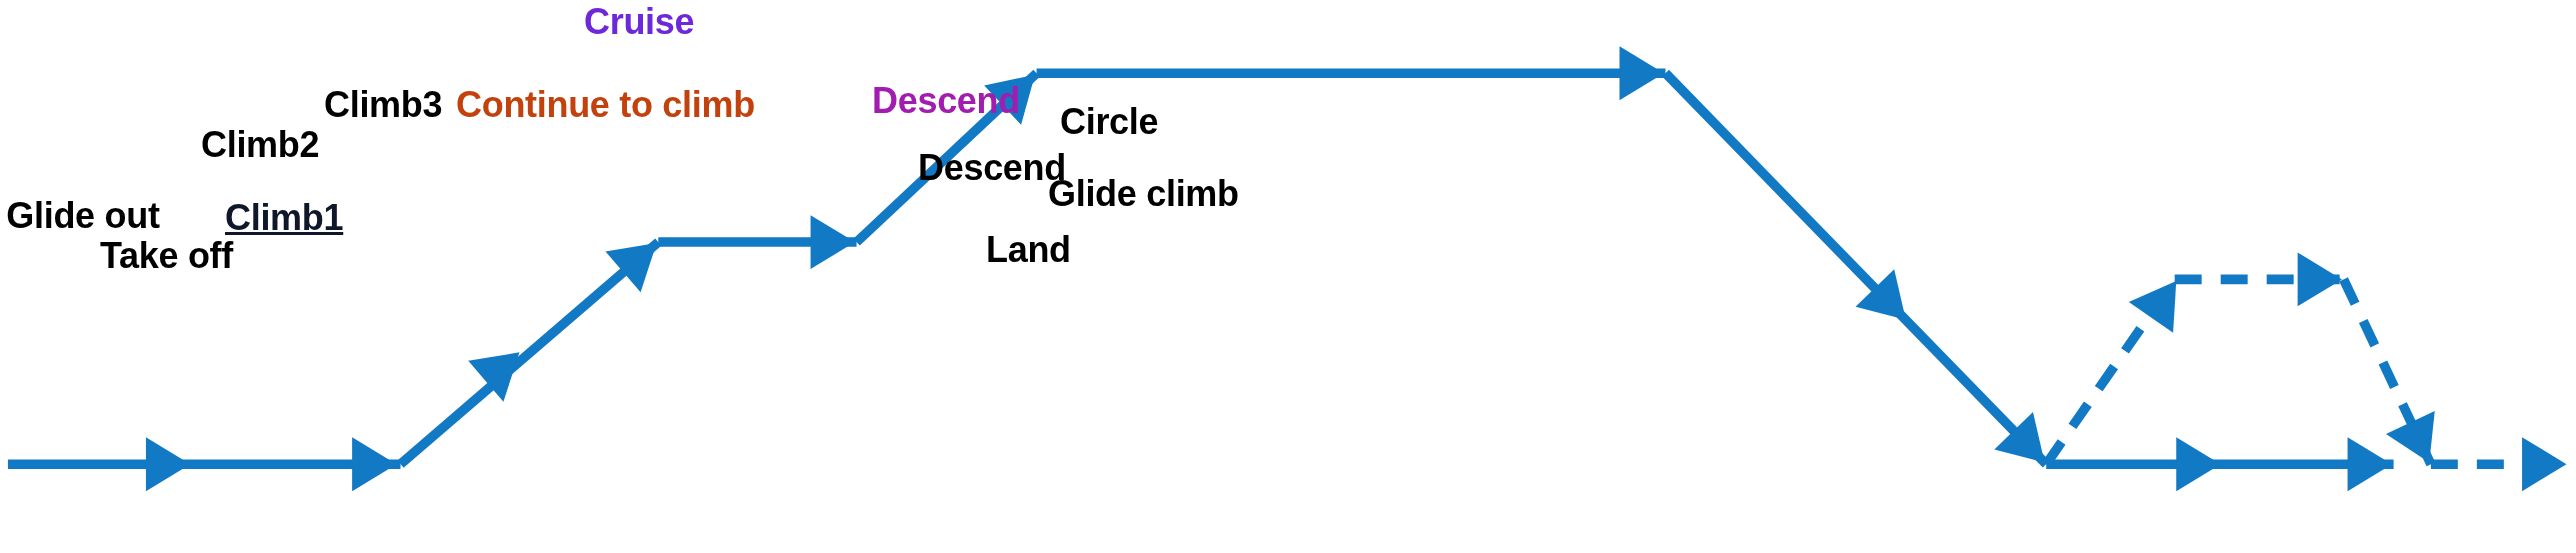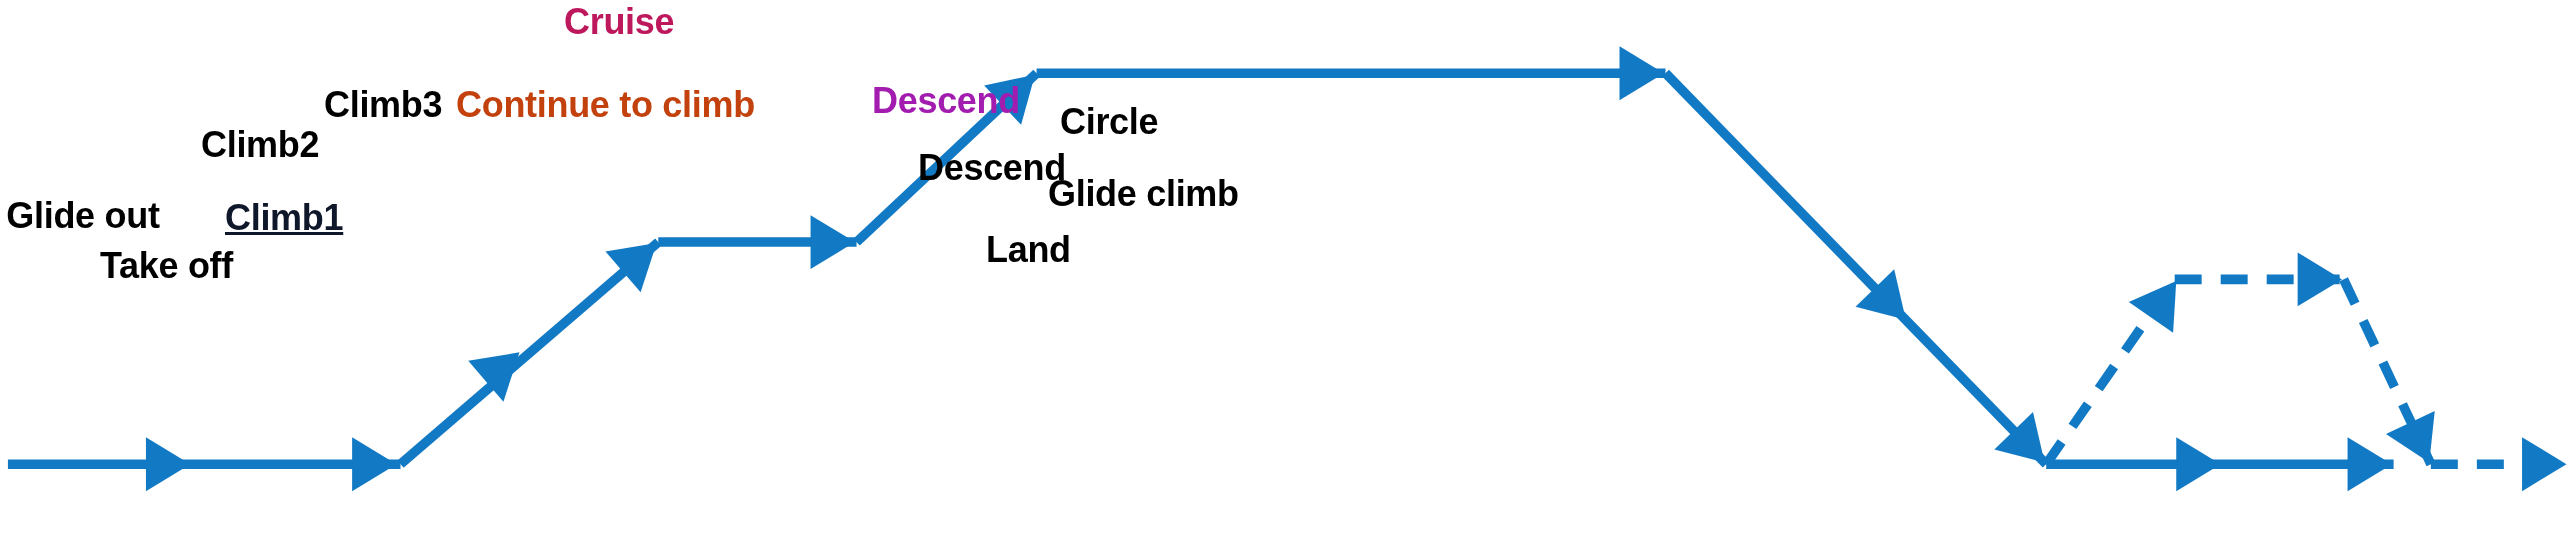--- a/index.html
+++ b/index.html
@@ -72,26 +72,26 @@
         <path d="M 0 0 L -56 -34 L -56 34 Z" fill="#1279C4" transform="translate(3016,585) rotate(0)"></path>
         <path d="M 0 0 L -56 -34 L -56 34 Z" fill="#1279C4" transform="translate(2744,354) rotate(-55.2)"></path>
         <path d="M 0 0 L -56 -34 L -56 34 Z" fill="#1279C4" transform="translate(2953,352) rotate(0)"></path>
         <path d="M 0 0 L -56 -34 L -56 34 Z" fill="#1279C4" transform="translate(3063,583) rotate(64.8)"></path>
         <path d="M 0 0 L -56 -34 L -56 34 Z" fill="#1279C4" transform="translate(3236,585) rotate(0)"></path>
       </g>
   </svg>
 
   <div id="labels-layer">
       <div class="phase-label" style="left: 6.3px; top: 198px; color: rgb(0, 0, 0);">Glide out</div>
-      <div class="phase-label" style="left: 100px; top: 248px; color: rgb(0, 0, 0);">Take off</div>
+      <div class="phase-label" style="left: 100px; top: 238px; color: rgb(0, 0, 0);">Take off</div>
       <div class="phase-label" style="left: 225px; top: 200px; color: #0f172a; text-decoration: underline;">Climb1</div>
       <div class="phase-label" style="left: 201px; top: 127px; color: rgb(0, 0, 0); text-align: right;">Climb2</div>
       <div class="phase-label" style="left: 324px; top: 87px; color: rgb(0, 0, 0);">Climb3</div>
       <div class="phase-label" style="left: 456px; top: 87px; color: #c2410c;">Continue to climb</div>
-      <div class="phase-label" style="left: 564px; top: 4px; color: #be185d;">Cruise</div>
+      <div class="phase-label" style="left: 584px; top: 4px; color: #6d28d9;">Cruise</div>
       <div class="phase-label" style="left: 872px; top: 83px; color: #a21caf;">Descend</div>
       <div class="phase-label" style="left: 918px; top: 150px; color: rgb(0, 0, 0);">Descend</div>
       <div class="phase-label" style="left: 986px; top: 232px; color: #000000;">Land</div>
       <div class="phase-label" style="left: 1060px; top: 104px; color: rgb(0, 0, 0); text-align: right;">Circle</div>
       <div class="phase-label" style="left: 1048px; top: 176px; color: rgb(0, 0, 0);">Glide climb</div>
     </div>
 
 </div>
 
 

